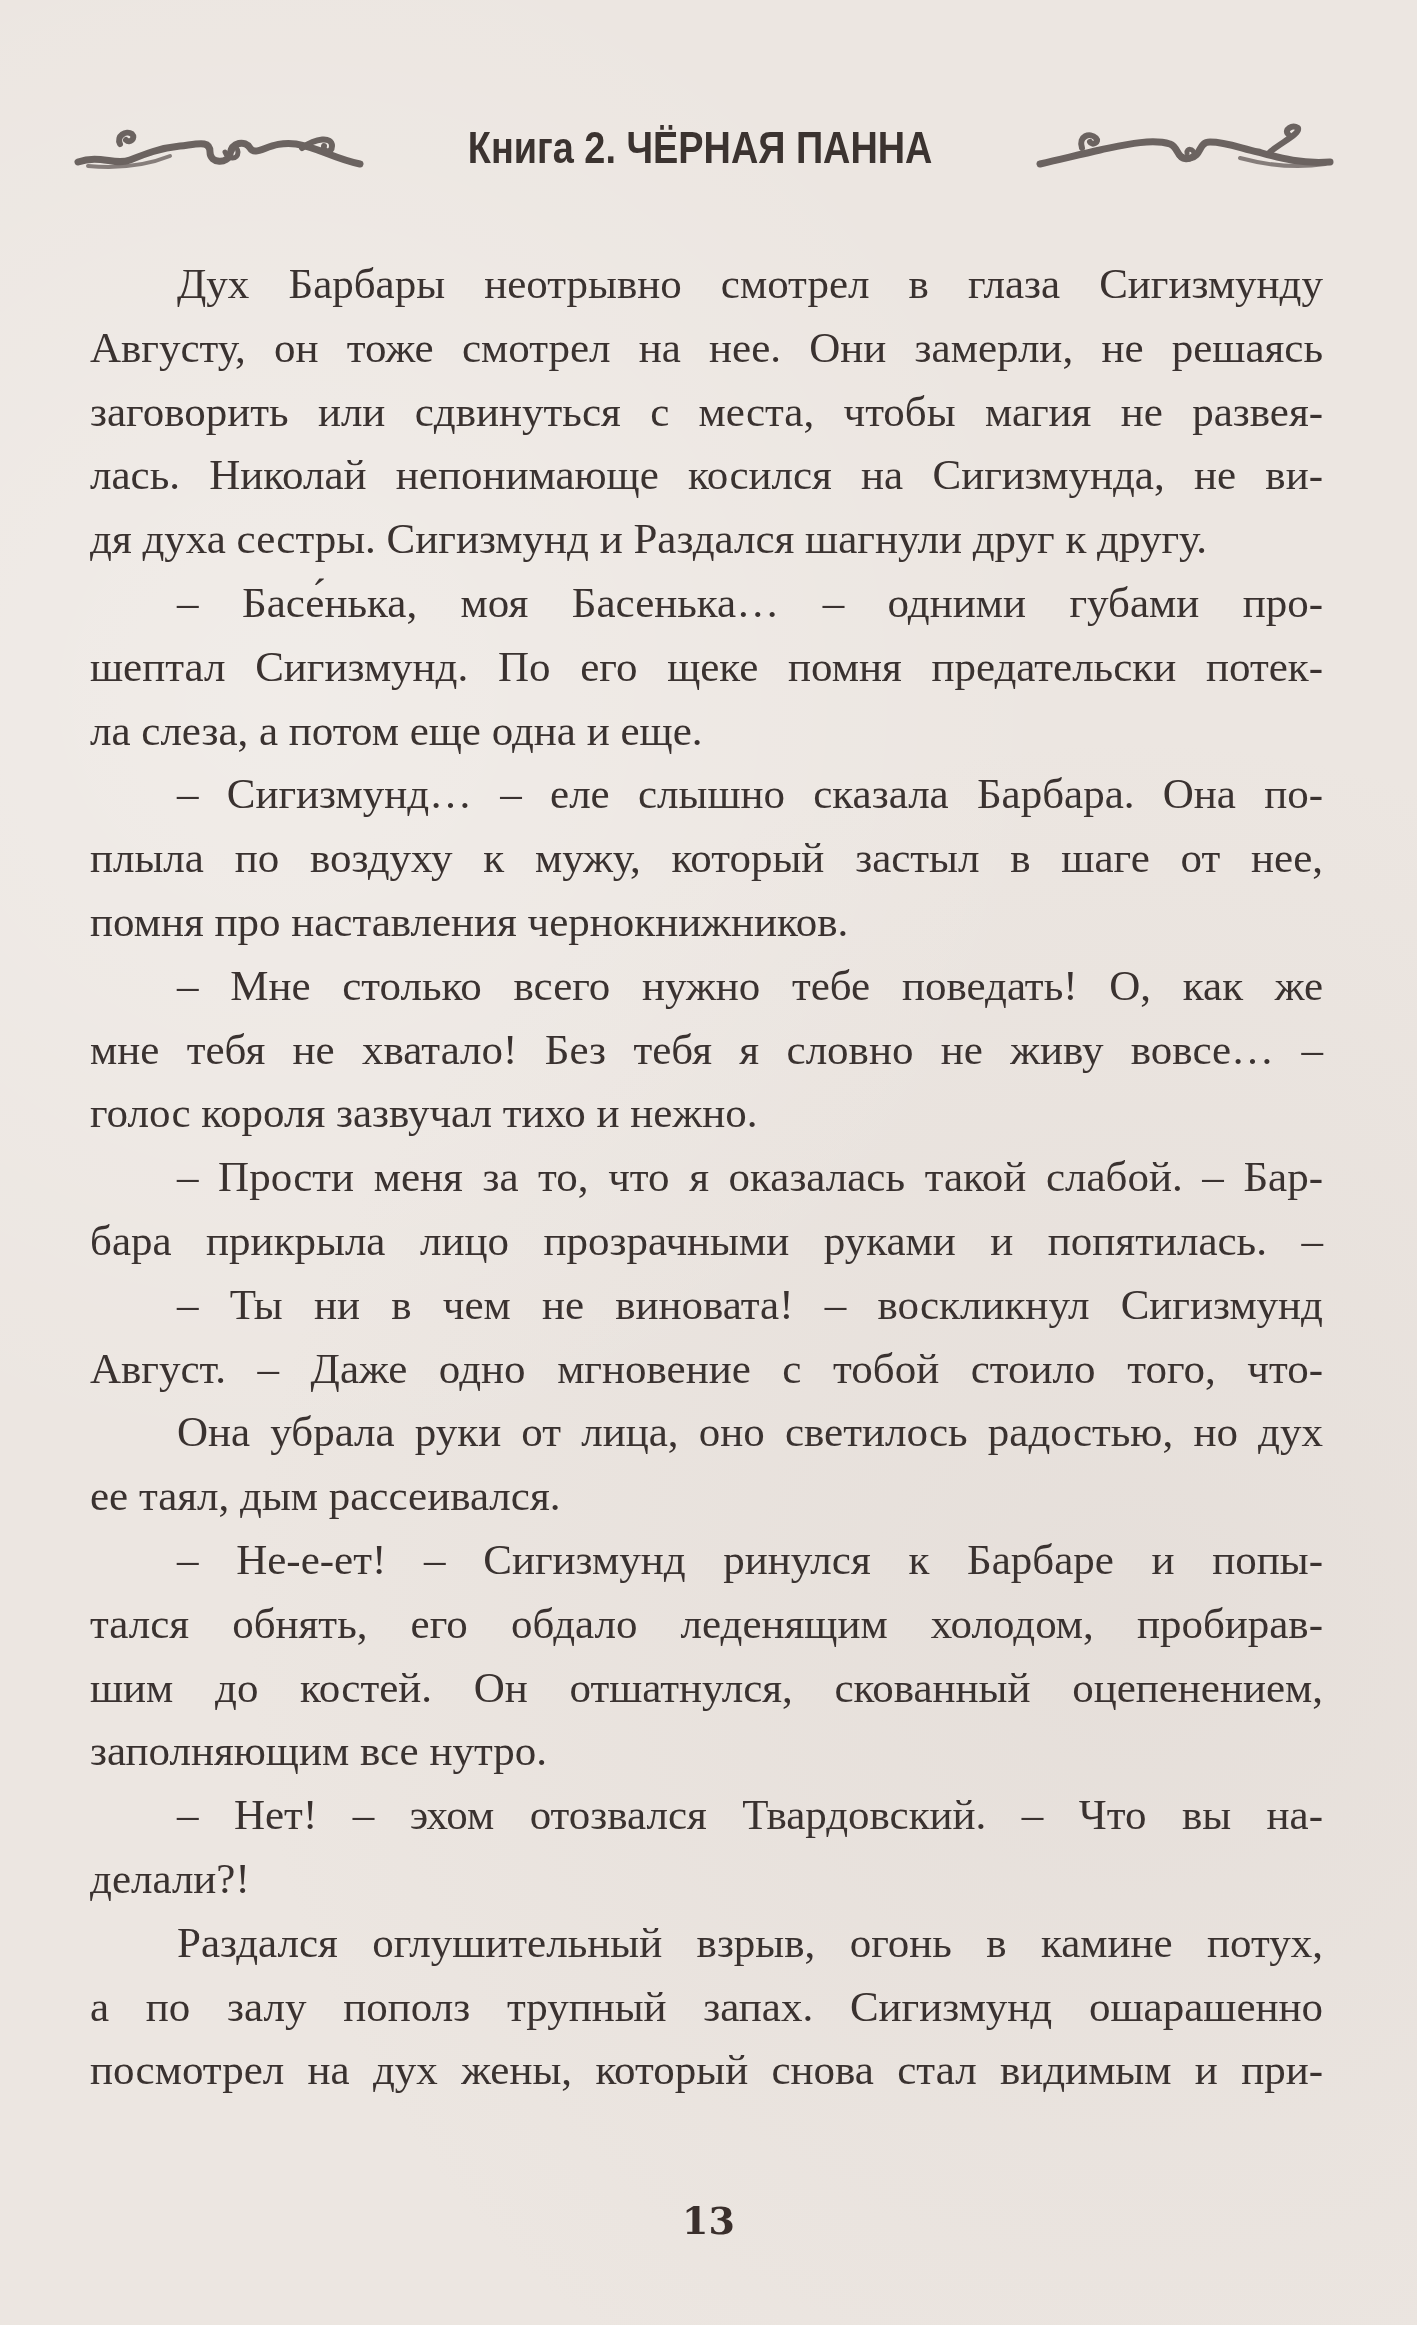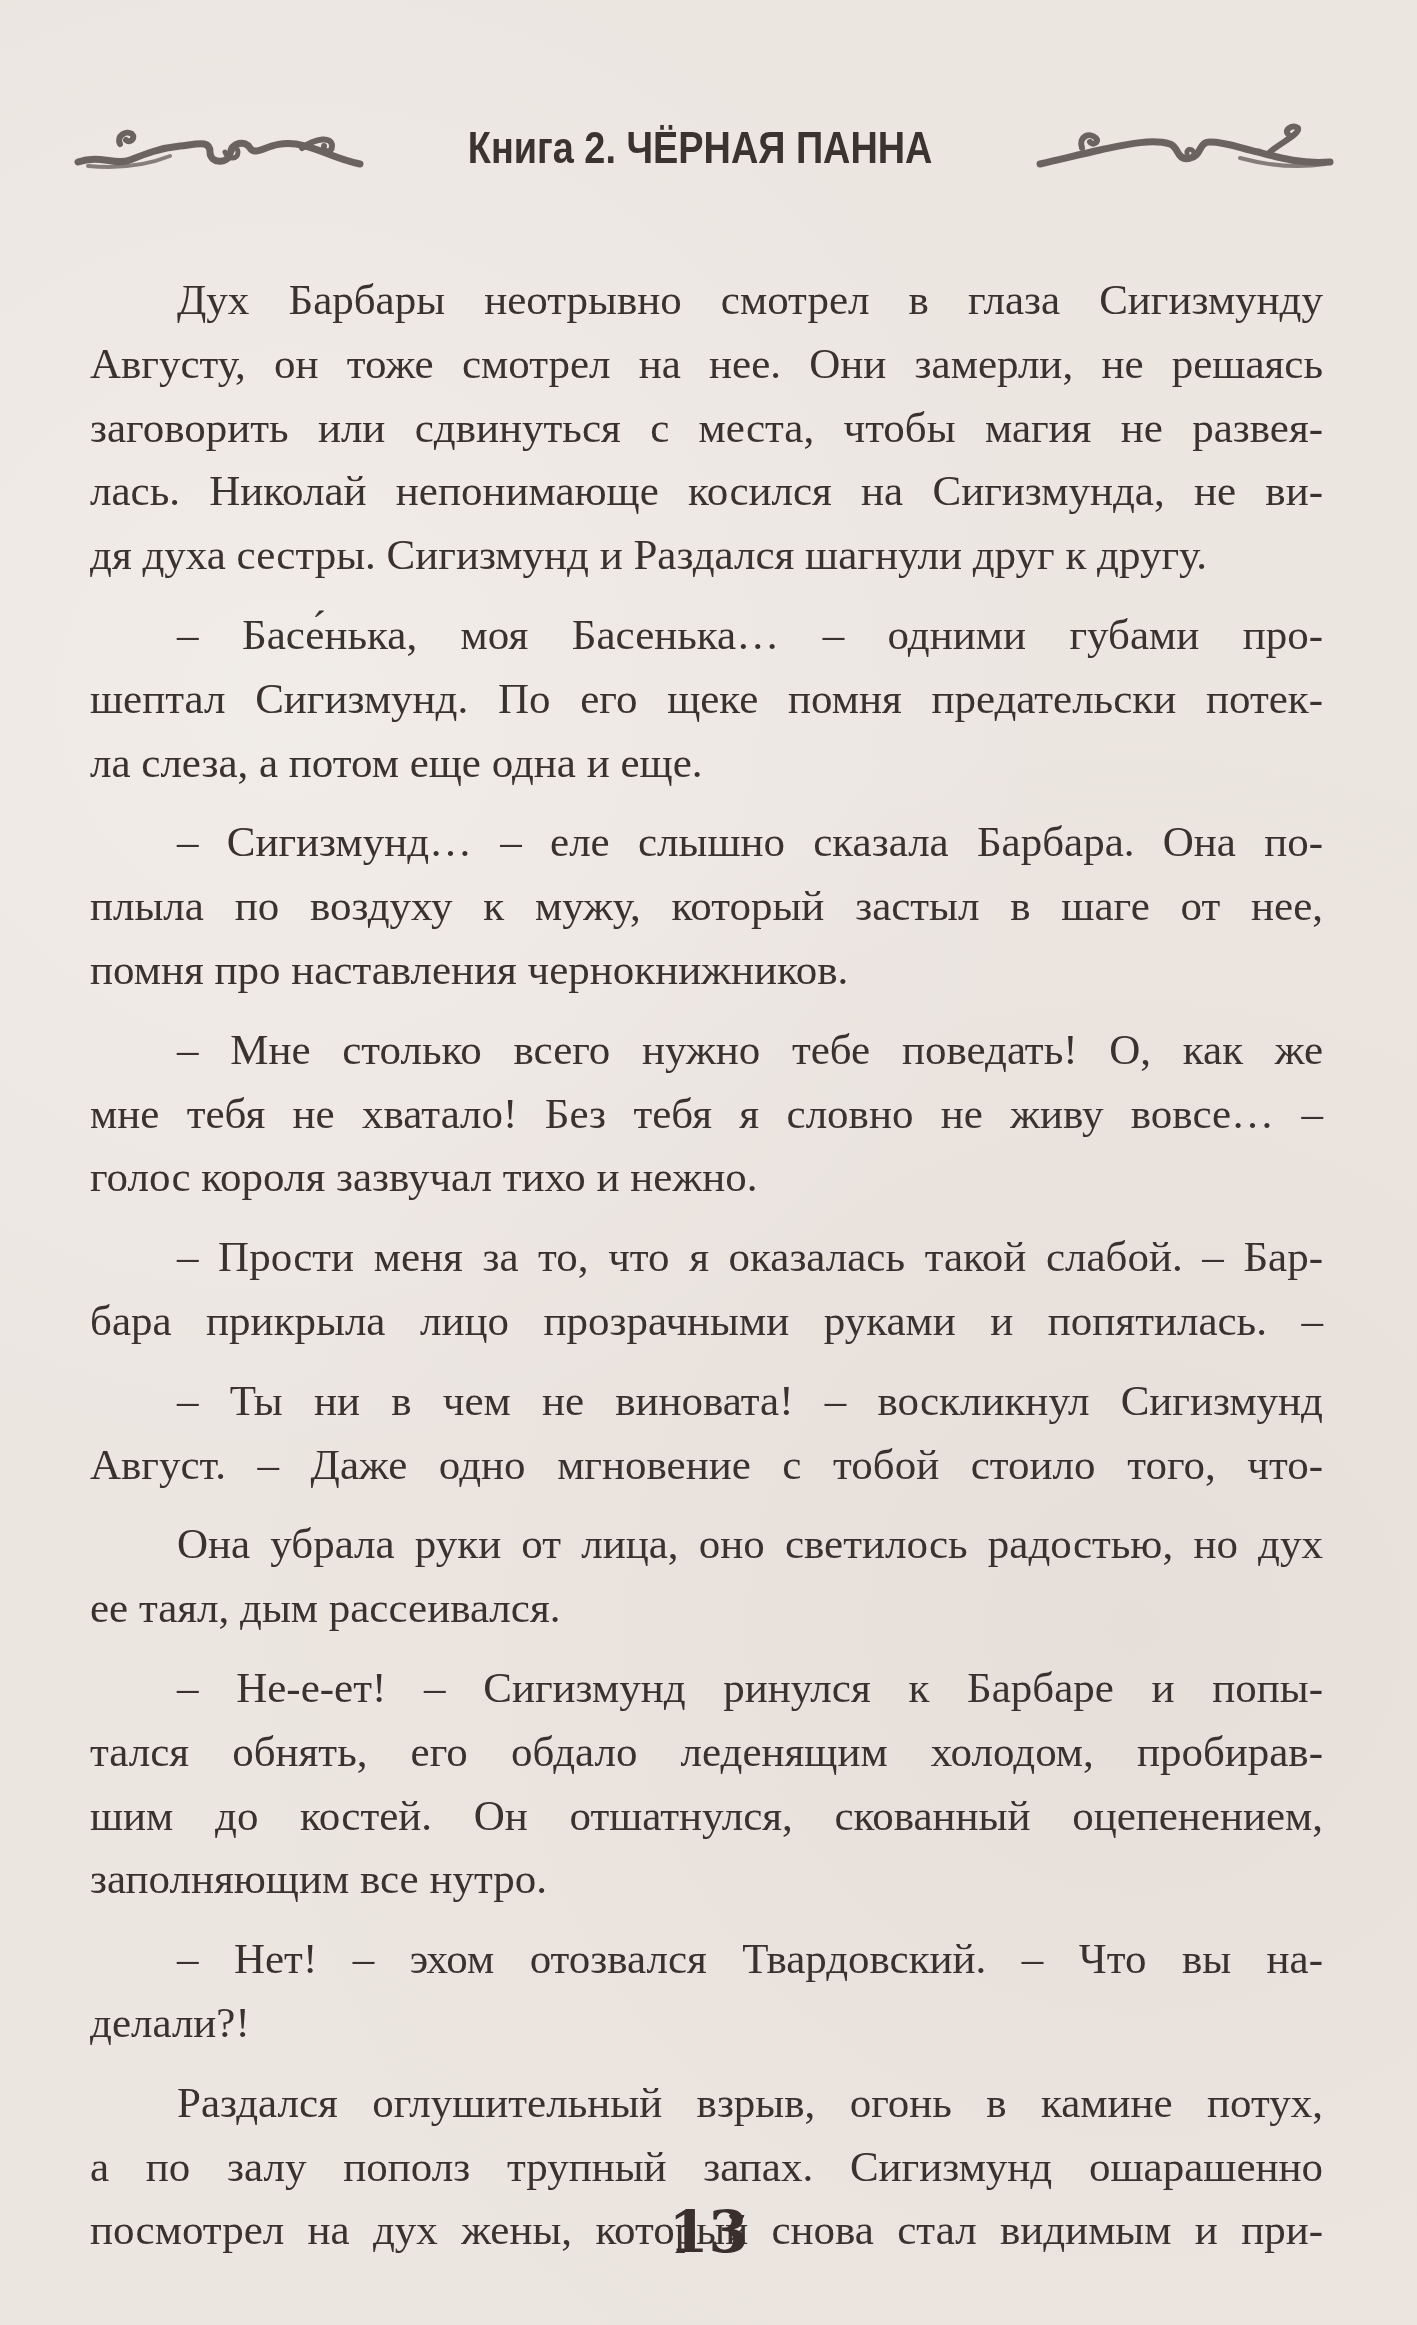--- a/index.html
+++ b/index.html
@@ -67,31 +67,30 @@
       white-space: nowrap;
       text-align: justify;
       text-align-last: justify;
       height: 63.8px;
     }
     .line.last {
       text-align-last: left;
     }
     .line.indent {
       padding-left: 87px;
-      margin-top: 16px;
     }
     .page-number {
       position: absolute;
       top: 2198px;
       left: 0;
       width: 1417px;
       text-align: center;
       font-family: "DejaVu Serif", serif;
       font-weight: bold;
-      font-size: 57px;
+      font-size: 38px;
       color: #3a2f2c;
     }
   </style>
 </head>
 <body>
 
 <div class="page">
 
   <div class="running-head">
     <div class="ornament left">

